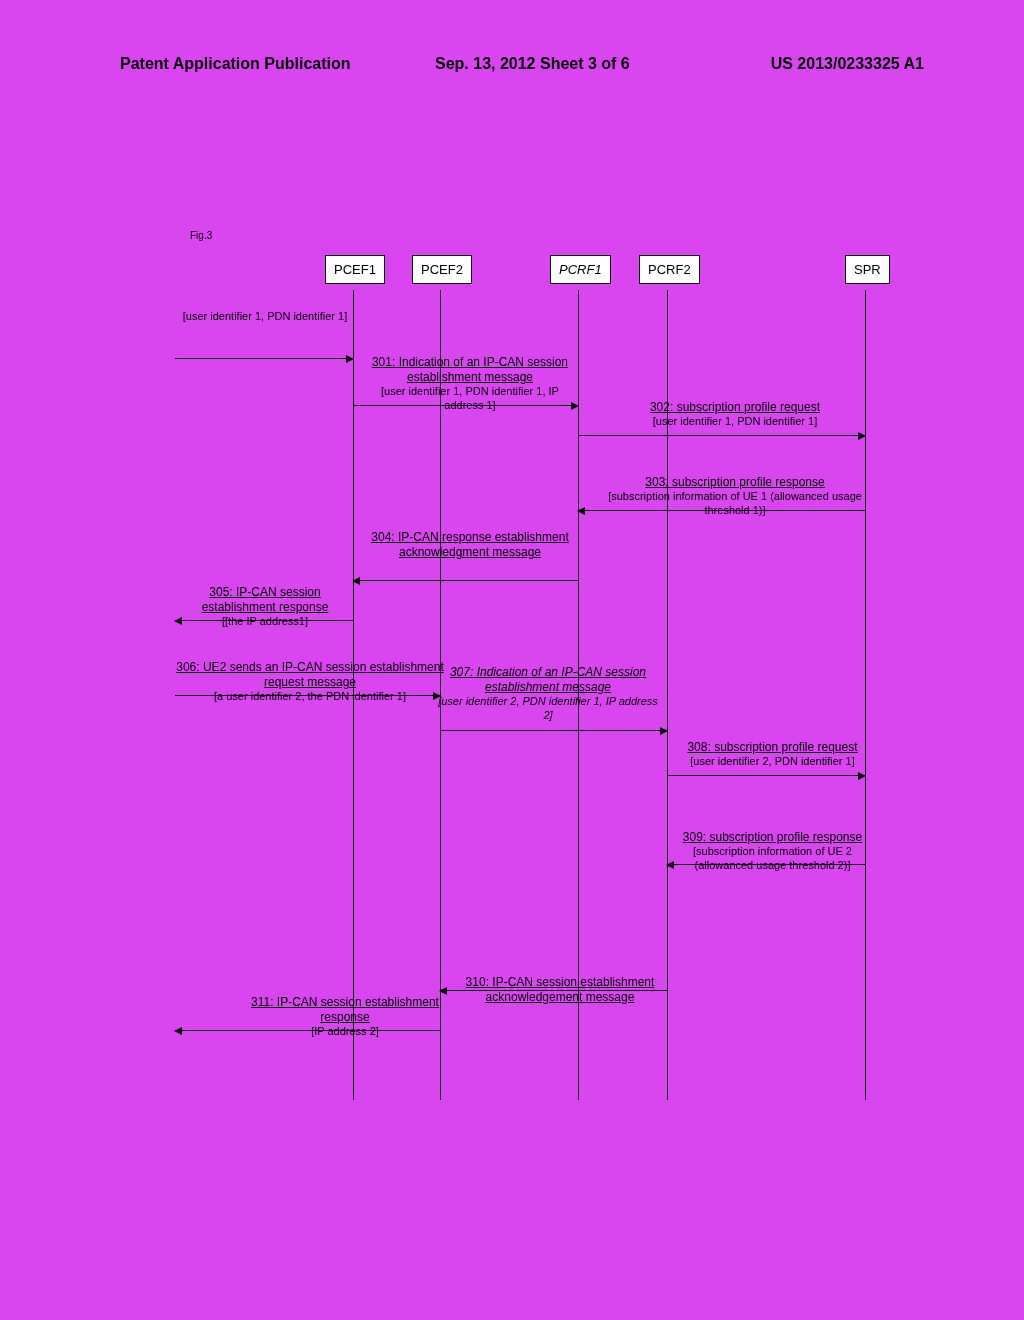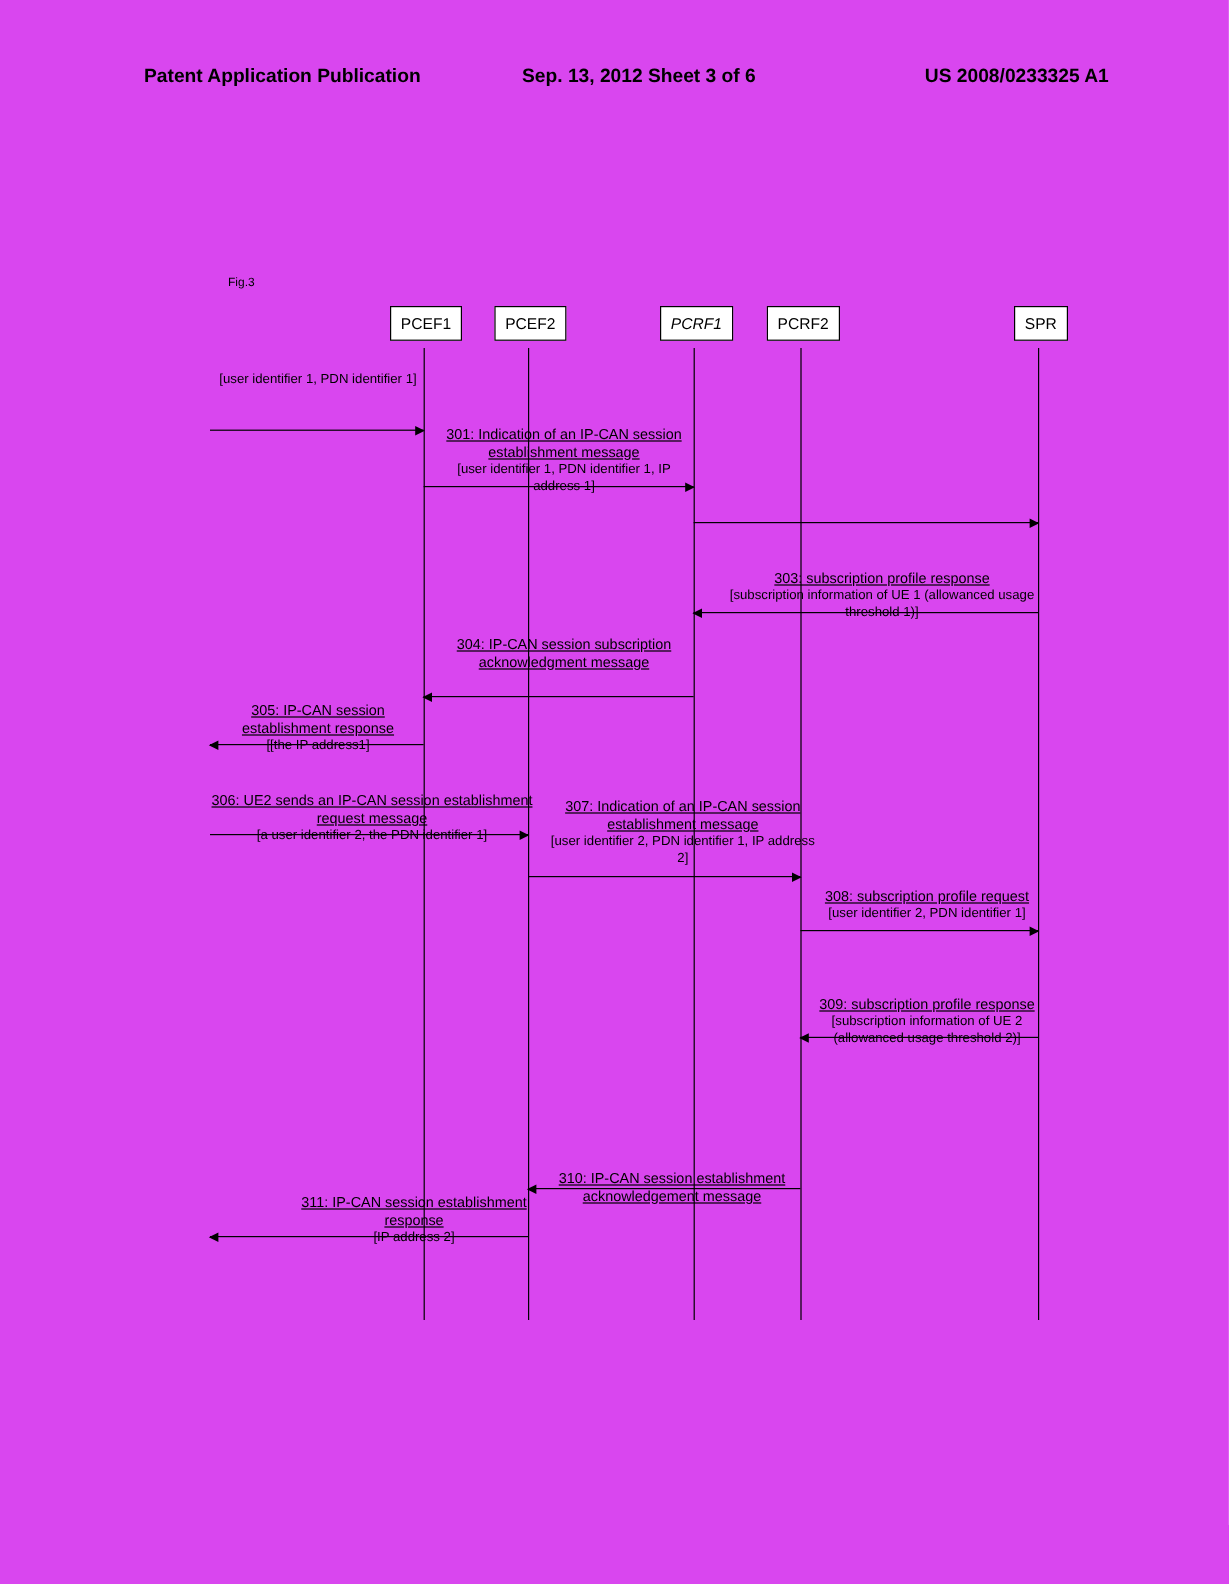--- a/index.html
+++ b/index.html
@@ -100,21 +100,21 @@
   }
 </style>
 </head>
 <body>
 
 <div class="page">
 
   <div class="header">
     <span class="header-left">Patent Application Publication</span>
     <span class="header-center">Sep. 13, 2012  Sheet 3 of 6</span>
-    <span class="header-right">US 2008/0233325 A1</span>
+    <span class="header-right">US 2013/0233325 A1</span>
   </div>
 
   <div class="diagram">
 
     <div class="fig-label">Fig.3</div>
 
     <div class="box" style="left:150px;">PCEF1</div>
     <div class="box" style="left:237px;">PCEF2</div>
     <div class="box" style="left:375px;font-style:italic;">PCRF1</div>
     <div class="box" style="left:464px;">PCRF2</div>
@@ -130,46 +130,50 @@
       <div class="sub">[user identifier 1, PDN identifier 1]</div>
     </div>
     <div class="arrow right" style="left:0px; top:128px; width:178px;"></div>
 
     <div class="msg" style="left:190px; top:125px; width:210px;">
       <div class="label">301: Indication of an IP-CAN session establishment  message</div>
       <div class="sub">[user identifier 1, PDN identifier 1, IP address 1]</div>
     </div>
     <div class="arrow right" style="left:178px; top:175px; width:225px;"></div>
 
+    <div class="msg" style="left:430px; top:170px; width:260px;">
+      <div class="label">302: subscription profile request</div>
+      <div class="sub">[user identifier 1, PDN identifier 1]</div>
+    </div>
     <div class="arrow right" style="left:403px; top:205px; width:287px;"></div>
 
     <div class="msg" style="left:430px; top:245px; width:260px;">
       <div class="label">303: subscription profile response</div>
       <div class="sub">[subscription information of UE 1 (allowanced usage threshold 1)]</div>
     </div>
     <div class="arrow left" style="left:403px; top:280px; width:287px;"></div>
 
     <div class="msg" style="left:185px; top:300px; width:220px;">
-      <div class="label">304: IP-CAN session subscription acknowledgment message</div>
+      <div class="label">304: IP-CAN response establishment acknowledgment message</div>
     </div>
     <div class="arrow left" style="left:178px; top:350px; width:225px;"></div>
 
     <div class="msg" style="left:0px; top:355px; width:180px;">
       <div class="label">305: IP-CAN session establishment response</div>
       <div class="sub">[[the IP address1]</div>
     </div>
     <div class="arrow left" style="left:0px; top:390px; width:178px;"></div>
 
     <div class="msg" style="left:-5px; top:430px; width:280px;">
       <div class="label">306: UE2 sends an IP-CAN session establishment request message</div>
       <div class="sub">[a user identifier 2, the PDN identifier 1]</div>
     </div>
     <div class="arrow right" style="left:0px; top:465px; width:265px;"></div>
 
-    <div class="msg" style="left:284px; top:435px; width:220px;">
+    <div class="msg" style="left:263px; top:435px; width:220px;font-style:italic;">
       <div class="label">307: Indication of an IP-CAN session establishment message</div>
       <div class="sub">[user identifier 2, PDN identifier 1, IP address 2]</div>
     </div>
     <div class="arrow right" style="left:265px; top:500px; width:227px;"></div>
 
     <div class="msg" style="left:500px; top:510px; width:195px;">
       <div class="label">308: subscription profile request</div>
       <div class="sub">[user identifier 2, PDN identifier 1]</div>
     </div>
     <div class="arrow right" style="left:492px; top:545px; width:198px;"></div>

